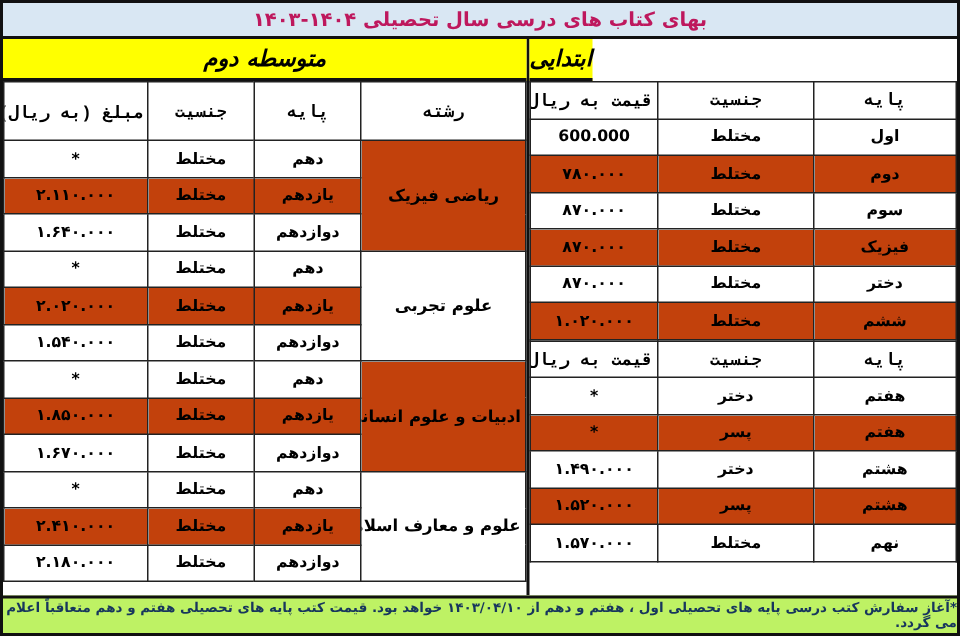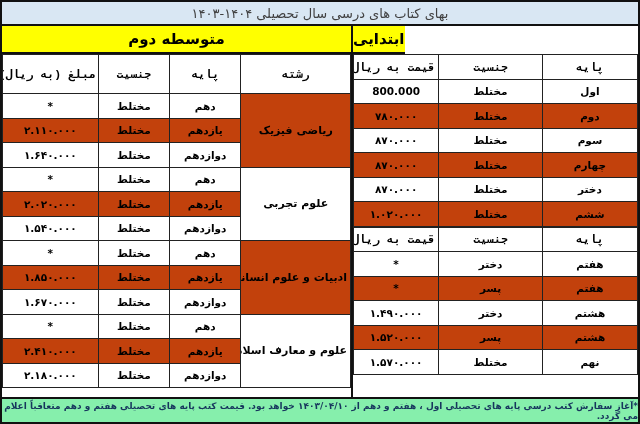--- a/index.html
+++ b/index.html
@@ -8,44 +8,44 @@
     width:640px; height:424px;
     border:2px solid #111;
     display:flex; flex-direction:column;
     direction:rtl;
     font-family:"DejaVu Sans","Liberation Sans",sans-serif;
     color:#000; background:#fff;
   }
   .title-bar {
     flex:0 0 24px; background:#d9e7f3; border-bottom:2px solid #111;
     display:flex; align-items:center; justify-content:center;
-    color:#404040; font-weight:normal; font-size:13px;
+    color:#be185d; font-weight:bold; font-size:13px;
   }
   .content { flex:1 1 auto; display:flex; direction:rtl; overflow:hidden; }
   .pane { display:flex; flex-direction:column; }
   .pane-elem { flex:0 0 287px; width:287px; border-left:2px solid #111;align-items:flex-end; }
   .pane-high { flex:1 1 auto; }
   .sec-bar {
     flex:0 0 28px; background:#ffff00; border-bottom:2px solid #111;
     display:flex; align-items:center; justify-content:center;
-    font-weight:bold; font-size:15px; color:#000;
+    font-weight:bold; font-size:15px; color:#000;font-style:italic;
   }
   .sec-bar.mid { flex:0 0 25px; border-top:2px solid #111; font-size:13.5px; }
   table { width:100%; border-collapse:collapse; table-layout:fixed; direction:rtl; }
   td, th {
     border:1px solid #222; text-align:center; vertical-align:middle;
     font-weight:bold; font-size:10.5px; height:24.5px;
     padding:0 3px; overflow:hidden; white-space:nowrap; background:#fff;
   }
   th { font-size:11.5px;font-family:Liberation Mono, monospace; }
   .high-table th { height:39px; }
   .g { background:#c2410c; }
   .major { font-size:11px;text-align:center; }
   .footer {
-    flex:0 0 25px; background:#86efac; border-top:2px solid #111;
+    flex:0 0 25px; background:#bef264; border-top:2px solid #111;
     display:flex; align-items:center; justify-content:center;
     color:#17365d; font-weight:bold; font-size:9px;
   }
 </style>
 </head>
 <body>
 
 <div class="wrap">
 
   <div class="title-bar">بهای کتاب های درسی  سال تحصیلی ۱۴۰۴-۱۴۰۳</div>
@@ -63,34 +63,34 @@
           </colgroup>
         <tbody>
             <tr>
           <th>پایه</th>
           <th>جنسیت</th>
           <th>قیمت به ریال</th>
         </tr>
         <tr>
           <td>اول</td>
           <td>مختلط</td>
-          <td>800.000</td>
+          <td>600.000</td>
         </tr>
         <tr>
           <td class="g">دوم</td>
           <td class="g">مختلط</td>
           <td class="g">۷۸۰.۰۰۰</td>
         </tr>
         <tr>
           <td>سوم</td>
           <td>مختلط</td>
           <td>۸۷۰.۰۰۰</td>
         </tr>
         <tr>
-          <td class="g">چهارم</td>
+          <td class="g">فیزیک</td>
           <td class="g">مختلط</td>
           <td class="g">۸۷۰.۰۰۰</td>
         </tr>
         <tr>
           <td>دختر</td>
           <td>مختلط</td>
           <td>۸۷۰.۰۰۰</td>
         </tr>
         <tr>
           <td class="g">ششم</td>

